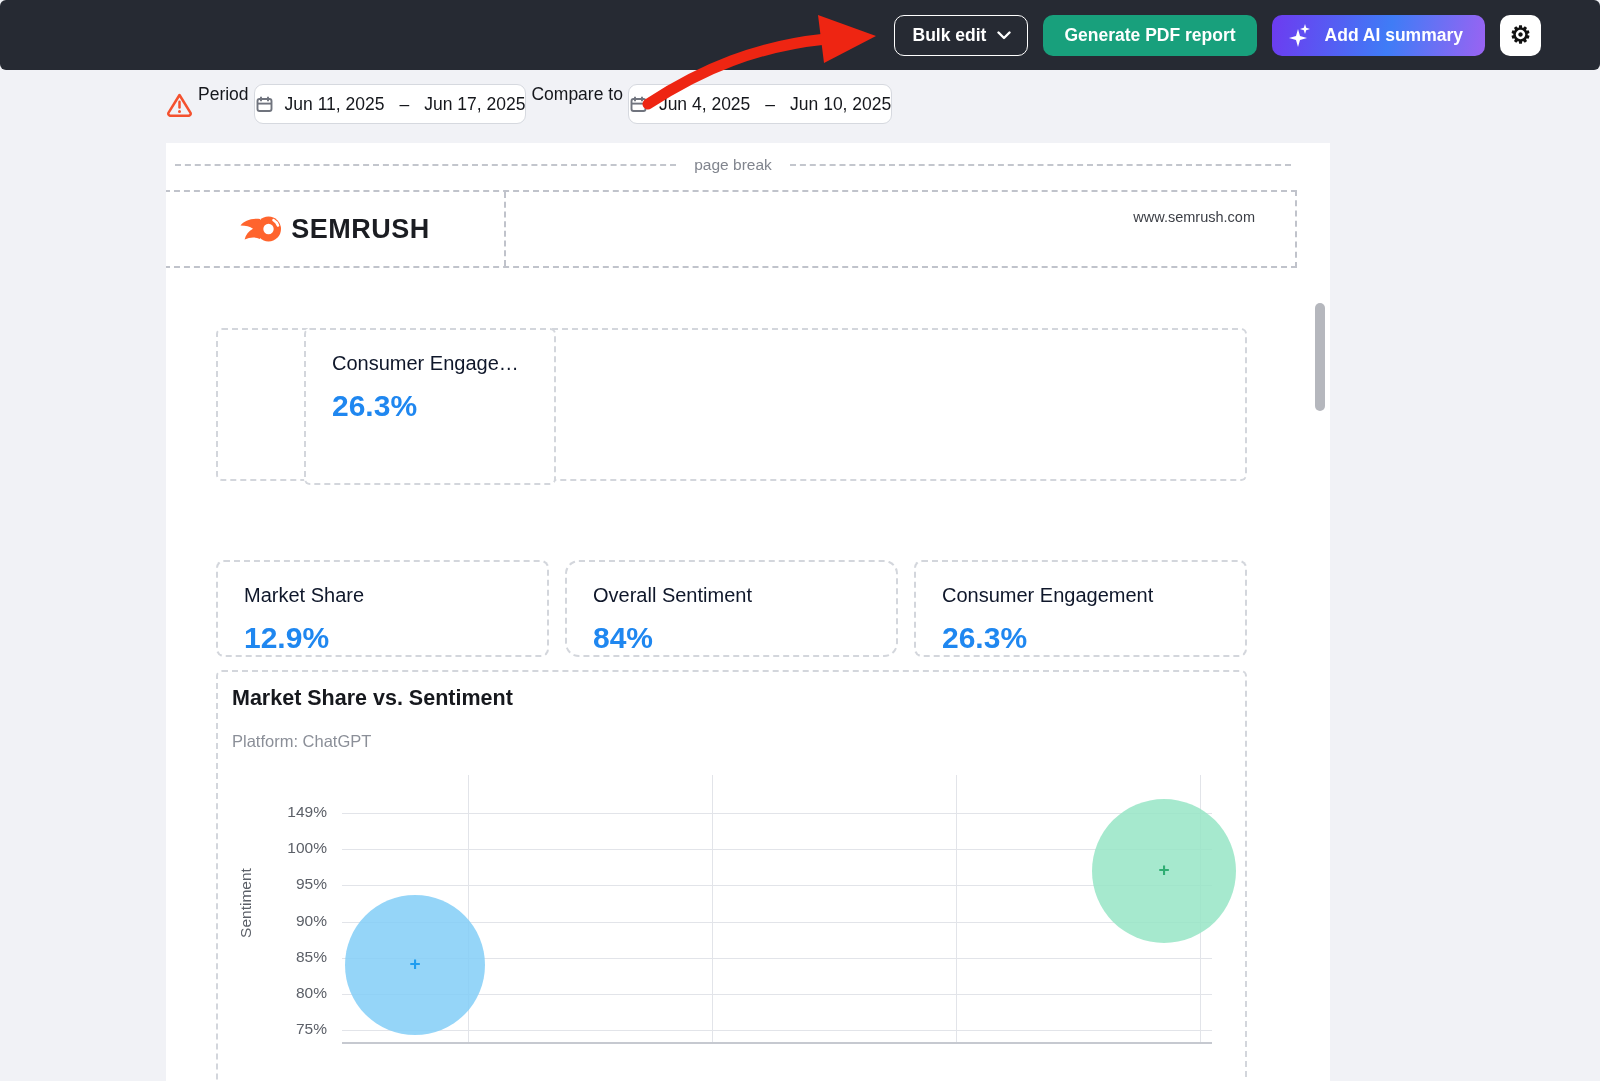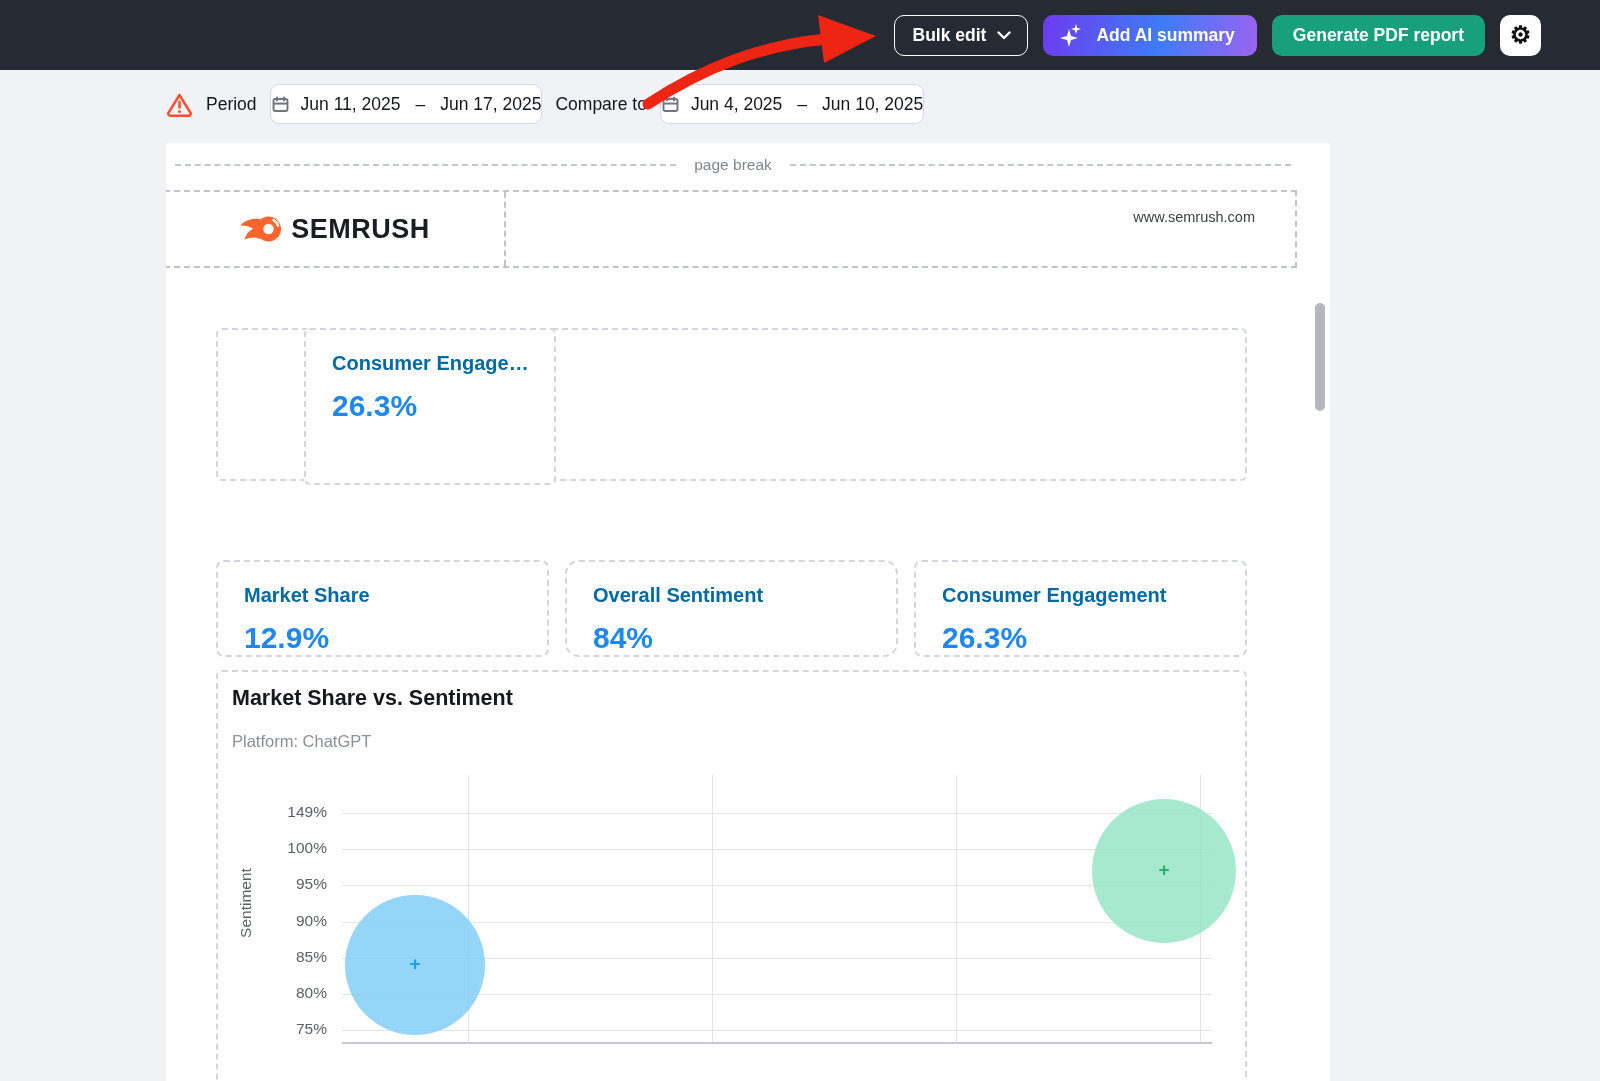--- a/index.html
+++ b/index.html
@@ -9,39 +9,39 @@
     background:#f1f2f6;
     font-family:"Liberation Sans", sans-serif;
     color:#16181d;
   }
 
   
   .topbar {
     position:absolute; left:0; top:0; width:1600px; height:70px;
     background:#262a33;
     display:flex; align-items:center; justify-content:flex-end;
-    gap:15px; padding-right:59px;
+    gap:15px; padding-right:59px;border-radius:6px;
   }
   .btn { height:41px; border-radius:10px; display:flex; align-items:center;
          font-weight:bold; font-size:17.5px; cursor:pointer; border:none; }
   .btn-bulk { background:transparent; border:1.5px solid #ffffff; color:#fff;
               padding:0 16px 0 18px; gap:11px; }
   .btn-ai { background:linear-gradient(100deg,#6d3bf0 0%,#3f7cf6 55%,#9a63f2 100%);
             color:#fff; padding:0 22px 0 16px; gap:11px; }
   .btn-pdf { background:#18a07c; color:#fff; padding:0 21px; }
   .btn-gear { width:41px; height:41px; background:#fff; border-radius:10px;
               justify-content:center; color:#111; font-size:24px; }
 
   
   .anno-arrow { position:absolute; left:598px; top:6px; z-index:6; pointer-events:none; }
 
   
   .filters {
     position:absolute; left:166px; top:84px; height:40px;
-    display:flex; align-items:center; gap:13px;
+    display:flex; gap:5px;
     font-size:17.5px; color:#15171c;
   }
   .date-box {
     height:40px; background:#fff; border:1px solid #d6d9df; border-radius:9px;
     display:flex; align-items:center; gap:11px; padding:0 0; cursor:pointer;
   }
   .date-sep { color:#15171c; padding:0 4px; }
   .filter-label { white-space:nowrap; }
 
   
@@ -74,21 +74,21 @@
   
   .widget-row {
     position:absolute; left:50px; top:185px; width:1031px; height:153px;
     border:2px dashed #d3d6dc; border-radius:6px;
   }
   .float-widget {
     position:absolute; left:86px; top:-2px; width:252px; height:157px;
     border:2px dashed #d3d6dc; border-radius:6px; background:#fff;
     padding:22px 0 0 26px; cursor:pointer;
   }
-  .w-title { font-size:20px; font-weight:bold; color:#0369a1; white-space:nowrap; }
+  .w-title { font-size:20px; font-weight:normal; color:#0f172a; white-space:nowrap; }
   .w-value { font-size:30px; font-weight:bold; color:#1f87f0; margin-top:14px; }
 
   
   .metrics-row {
     position:absolute; left:50px; top:367px; width:1031px; height:147px;
     display:flex; gap:16px;align-items:flex-end;
   }
   .metric-box {
     flex:1; border:2px dashed #d3d6dc; border-radius:8px;
     padding:22px 0 0 26px; cursor:pointer; background:#fff;
@@ -131,31 +131,31 @@
 
 <div class="topbar">
   <button class="btn btn-bulk">
     <span>Bulk edit</span>
     <span class="icon">
       <svg width="14" height="9" viewBox="0 0 14 9">
           <polyline points="1.5,1.5 7,7 12.5,1.5" fill="none" stroke="#fff" stroke-width="2.4" stroke-linecap="round" stroke-linejoin="round"></polyline>
         </svg>
     </span>
   </button>
+  <button class="btn btn-pdf">
+    <span>Generate PDF report</span>
+  </button>
   <button class="btn btn-ai">
     <span class="icon">
       <svg width="26" height="26" viewBox="0 0 26 26">
         <path d="M10 7 L12 14 L19 16 L12 18 L10 25 L8 18 L1 16 L8 14 Z" fill="#fff"></path>
         <path d="M17 2 L18.2 5.8 L22 7 L18.2 8.2 L17 12 L15.8 8.2 L12 7 L15.8 5.8 Z" fill="#fff"></path>
       </svg>
     </span>
     <span>Add AI summary</span>
-  </button>
-  <button class="btn btn-pdf">
-    <span>Generate PDF report</span>
   </button>
   <button class="btn btn-gear">
     <span class="icon">⚙</span>
   </button>
 </div>
 
 <svg class="anno-arrow" width="300" height="116" viewBox="0 0 300 116">
   <path d="M50,98 C105,62 160,40 228,33" fill="none" stroke="#ee2512" stroke-width="11" stroke-linecap="round"></path>
   <polygon points="220,9 278,30 226,57" fill="#ee2512"></polygon>
 </svg>

